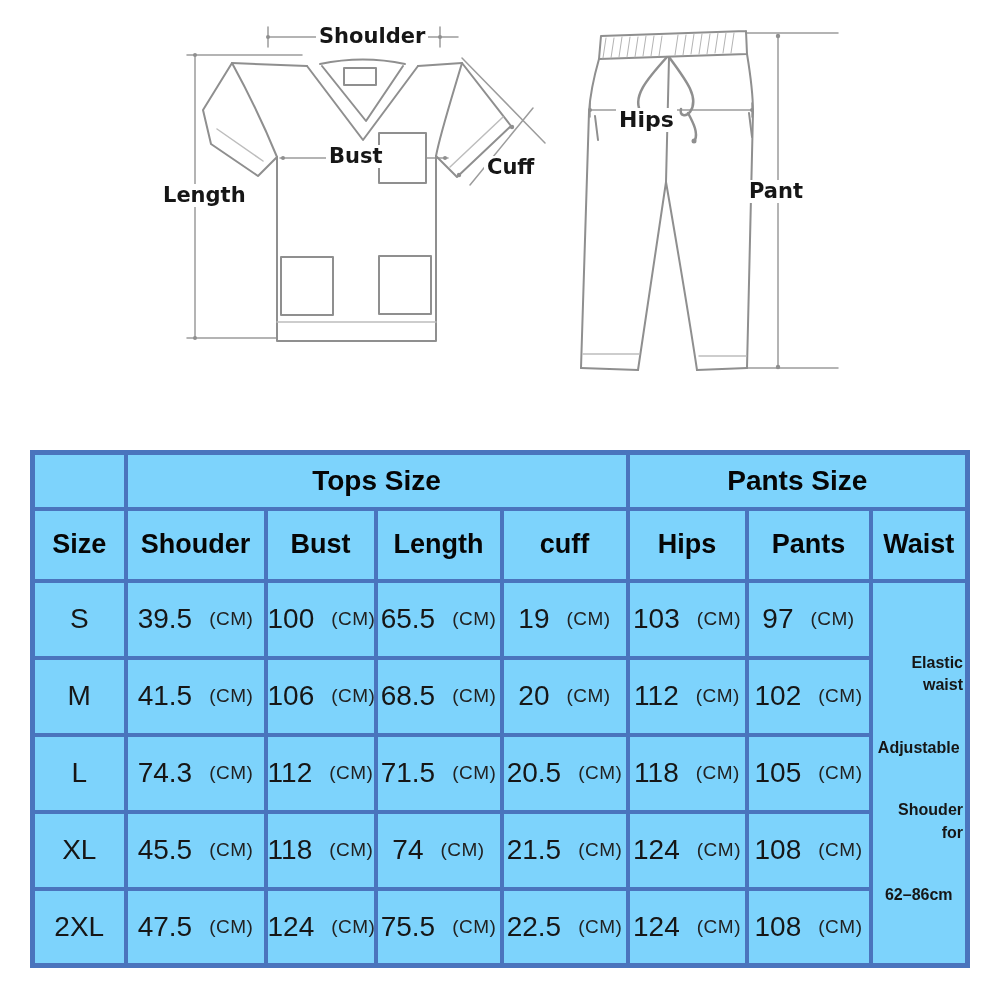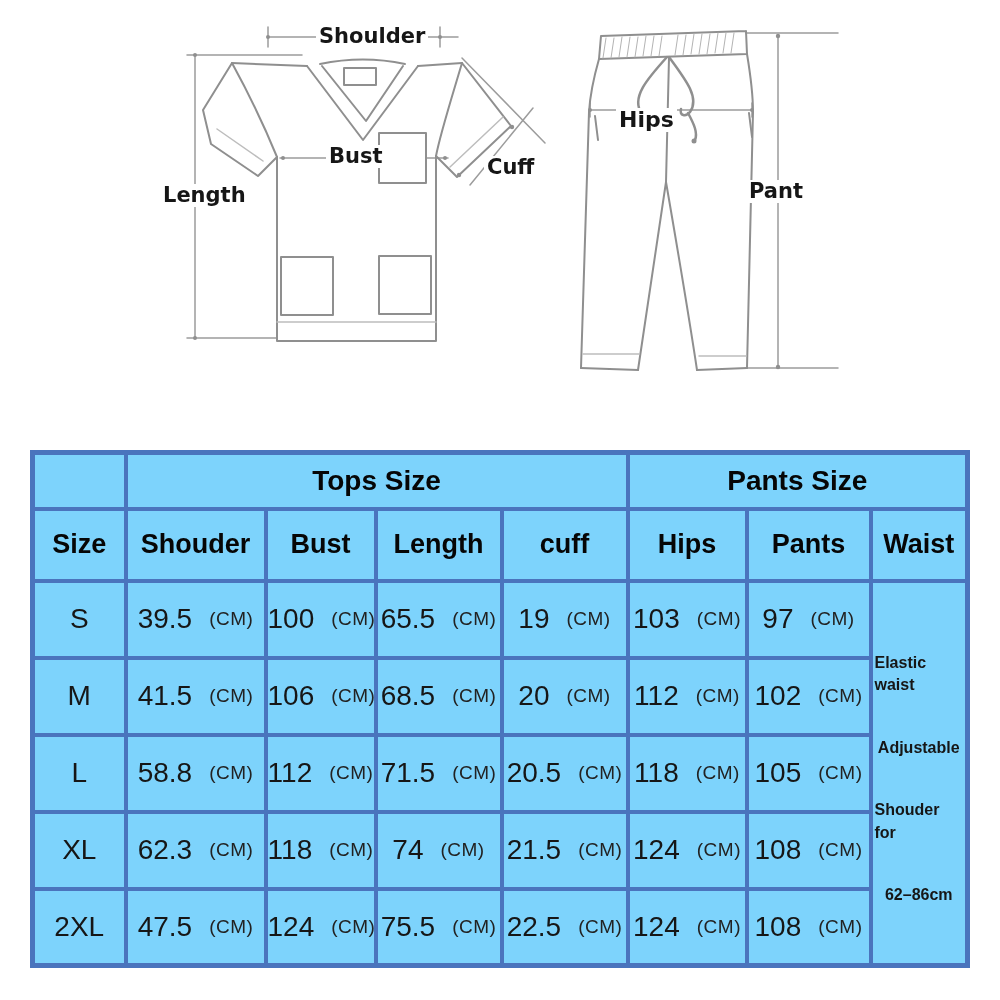--- a/index.html
+++ b/index.html
@@ -61,21 +61,21 @@
   .col-th{font-size:27px;font-weight:bold;color:#060606;}
   .size-cell{font-size:28px;color:#161616;}
   .num{font-size:28px;color:#161616;}
   .unit{font-size:19px;color:#222222;margin-left:17px;vertical-align:3px;letter-spacing:0.5px;}
   .waist-cell{vertical-align:top;}
   .waist-wrap{
     display:flex;flex-direction:column;align-items:center;
     row-gap:40px;padding:13px 2px 0 2px;
   }
   .waist-note{
-    font-size:16px;font-weight:bold;color:#161616;line-height:1.4;text-align:left;
+    font-size:16px;font-weight:bold;color:#161616;line-height:1.4;text-align:right;
   }
 </style>
 </head>
 <body>
 
 <div class="canvas">
 
   <div class="diagram">
     <svg width="1000" height="445" viewBox="0 0 1000 445">
 
@@ -203,31 +203,31 @@
       <td><span class="num">41.5</span><span class="unit">(CM)</span></td>
       <td><span class="num">106</span><span class="unit">(CM)</span></td>
       <td><span class="num">68.5</span><span class="unit">(CM)</span></td>
       <td><span class="num">20</span><span class="unit">(CM)</span></td>
       <td><span class="num">112</span><span class="unit">(CM)</span></td>
       <td><span class="num">102</span><span class="unit">(CM)</span></td>
     </tr>
 
     <tr class="r-data">
       <td class="size-cell">L</td>
-      <td><span class="num">58.8</span><span class="unit">(CM)</span></td>
+      <td><span class="num">74.3</span><span class="unit">(CM)</span></td>
       <td><span class="num">112</span><span class="unit">(CM)</span></td>
       <td><span class="num">71.5</span><span class="unit">(CM)</span></td>
       <td><span class="num">20.5</span><span class="unit">(CM)</span></td>
       <td><span class="num">118</span><span class="unit">(CM)</span></td>
       <td><span class="num">105</span><span class="unit">(CM)</span></td>
     </tr>
 
     <tr class="r-data">
       <td class="size-cell">XL</td>
-      <td><span class="num">62.3</span><span class="unit">(CM)</span></td>
+      <td><span class="num">45.5</span><span class="unit">(CM)</span></td>
       <td><span class="num">118</span><span class="unit">(CM)</span></td>
       <td><span class="num">74</span><span class="unit">(CM)</span></td>
       <td><span class="num">21.5</span><span class="unit">(CM)</span></td>
       <td><span class="num">124</span><span class="unit">(CM)</span></td>
       <td><span class="num">108</span><span class="unit">(CM)</span></td>
     </tr>
 
     <tr class="r-data">
       <td class="size-cell">2XL</td>
       <td><span class="num">47.5</span><span class="unit">(CM)</span></td>

